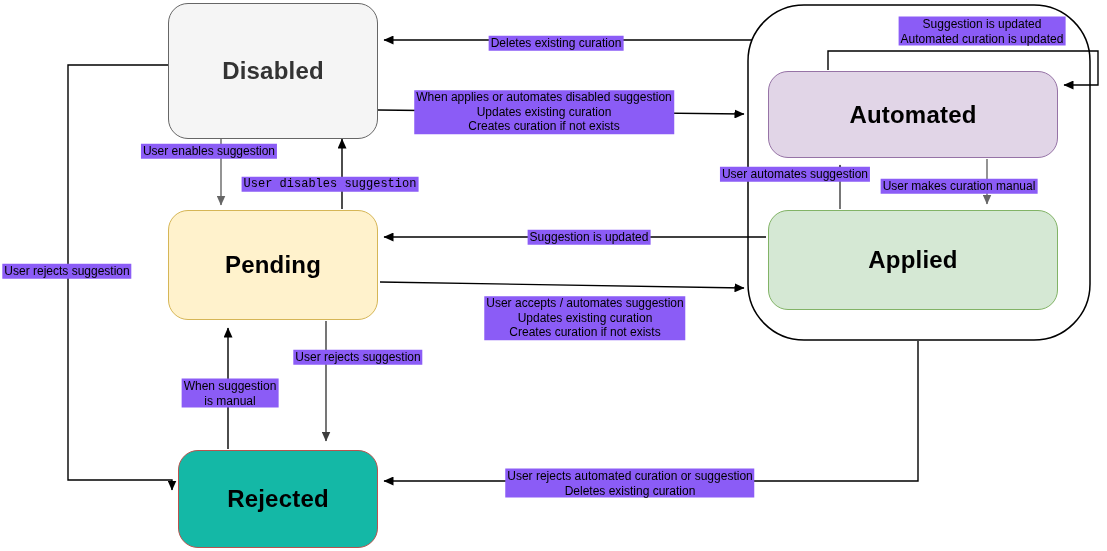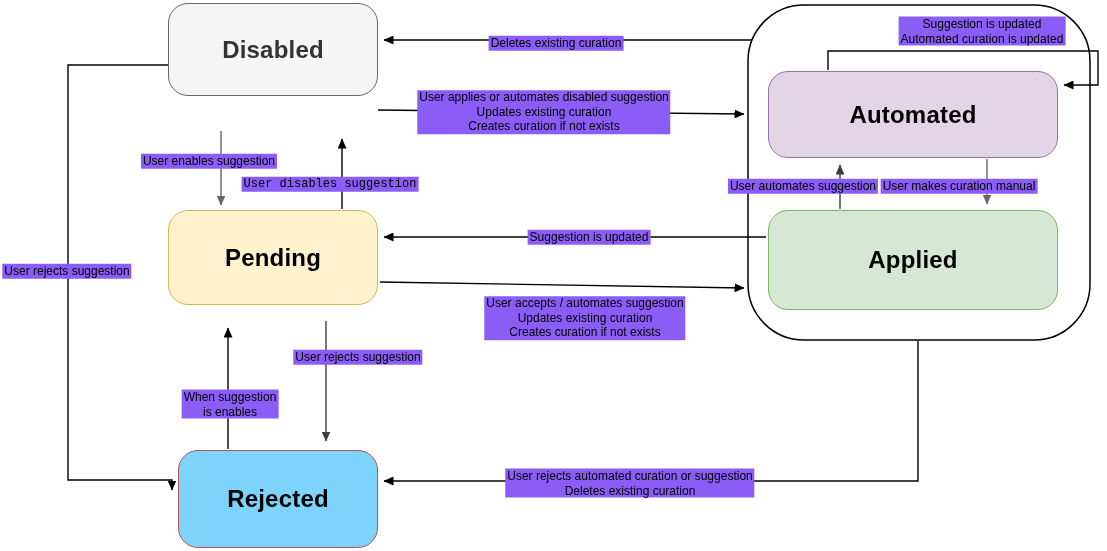--- a/index.html
+++ b/index.html
@@ -11,22 +11,22 @@
   .state{
     position:absolute;display:flex;align-items:center;justify-content:center;
     border-radius:20px;border:1.4px solid #000;box-sizing:border-box;
     font-weight:bold;font-size:24px;letter-spacing:.2px;
   }
   .lbl{
     position:absolute;transform:translate(-50%,-50%);
     background:#8b5cf6;color:#000;font-size:12px;line-height:14.5px;
     white-space:nowrap;text-align:center;padding:0 2px;
   }
-  .state-disabled{left:168px;top:3px;width:210px;height:93px;}
-  .state-pending{left:168px;top:210px;width:210px;height:95px;}
+  .state-disabled{left:168px;top:3px;width:210px;height:136px;}
+  .state-pending{left:168px;top:210px;width:210px;height:110px;}
   .state-rejected{left:178px;top:450px;width:200px;height:98px;}
   .state-automated{left:768px;top:71px;width:290px;height:87px;}
   .state-applied{left:768px;top:210px;width:290px;height:100px;}
 </style>
 </head>
 <body>
 
 <div id="stage">
 
   <svg id="edges" viewBox="0 0 1107 551" xmlns="http://www.w3.org/2000/svg">
@@ -58,67 +58,67 @@
     <path d="M987,159 V204" fill="none" stroke="#666" stroke-width="1.4" marker-end="url(#arr-g)"></path>
     <path d="M828,70 V51 H1098 V85 H1064" fill="none" stroke="#000" stroke-width="1.4" marker-end="url(#arr-k)"></path>
   </svg>
 
   <div class="state state-disabled" style="background-color: rgb(245, 245, 245); border-color: rgb(102, 102, 102); color: rgb(51, 51, 51);">
     <span>Disabled</span>
   </div>
   <div class="state state-pending" style="background-color: rgb(255, 242, 204); border-color: rgb(214, 182, 86); color: rgb(0, 0, 0);">
     <span>Pending</span>
   </div>
-  <div class="state state-rejected" style="background-color: #7dd3fc; border-color: rgb(184, 84, 80); color: rgb(0, 0, 0);">
+  <div class="state state-rejected" style="background-color: #14b8a6; border-color: rgb(184, 84, 80); color: rgb(0, 0, 0);">
     <span>Rejected</span>
   </div>
   <div class="state state-automated" style="background-color: rgb(225, 213, 231); border-color: rgb(150, 115, 166); color: rgb(0, 0, 0);">
     <span>Automated</span>
   </div>
   <div class="state state-applied" style="background-color: rgb(213, 232, 212); border-color: rgb(130, 179, 102); color: rgb(0, 0, 0);">
     <span>Applied</span>
   </div>
 
   <div class="lbl" style="left:556px;top:43px;">
     <div>Deletes existing curation</div>
   </div>
 
   <div class="lbl" style="left:544px;top:112px;">
-    <div>User applies or automates disabled suggestion</div>
+    <div>When applies or automates disabled suggestion</div>
     <div>Updates existing curation</div>
     <div>Creates curation if not exists</div>
   </div>
 
-  <div class="lbl" style="left:209px;top:161px;">User enables suggestion</div>
+  <div class="lbl" style="left:209px;top:151px;">User enables suggestion</div>
 
   <div class="lbl" style="left:330px;top:184px;font-family:Liberation Mono, monospace;">User disables suggestion</div>
 
   <div class="lbl" style="left:589px;top:237px;">Suggestion is updated</div>
 
   <div class="lbl" style="left:585px;top:289px;margin-top:29px;">
     <div>User accepts / automates suggestion</div>
     <div>Updates existing curation</div>
     <div>Creates curation if not exists</div>
   </div>
 
-  <div class="lbl" style="left:230px;top:404px;">
+  <div class="lbl" style="left:230px;top:393px;">
     <div>When suggestion</div>
-    <div>is enables</div>
+    <div>is manual</div>
   </div>
 
   <div class="lbl" style="left:358px;top:357px;">User rejects suggestion</div>
 
   <div class="lbl" style="left:67px;top:271px;">User rejects suggestion</div>
 
   <div class="lbl" style="left:606px;top:483px;margin-left:24px;">
     <div>User rejects automated curation or suggestion</div>
     <div>Deletes existing curation</div>
   </div>
 
-  <div class="lbl" style="left:795px;top:186px;margin-left:8px;">User automates suggestion</div>
+  <div class="lbl" style="left:795px;top:174px;">User automates suggestion</div>
 
   <div class="lbl" style="left:959px;top:186px;">User makes curation manual</div>
 
   <div class="lbl" style="left:982px;top:31px;">
     <div>Suggestion is updated</div>
     <div>Automated curation is updated</div>
   </div>
 
 </div>
 

